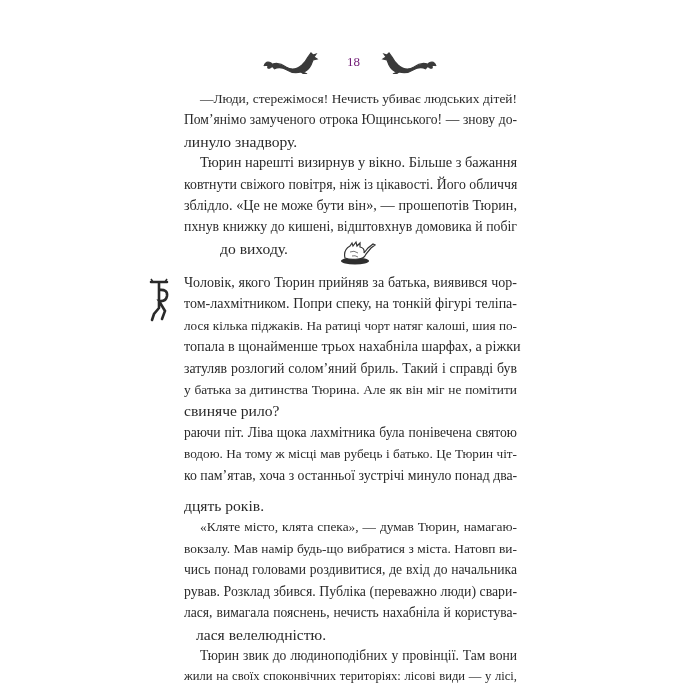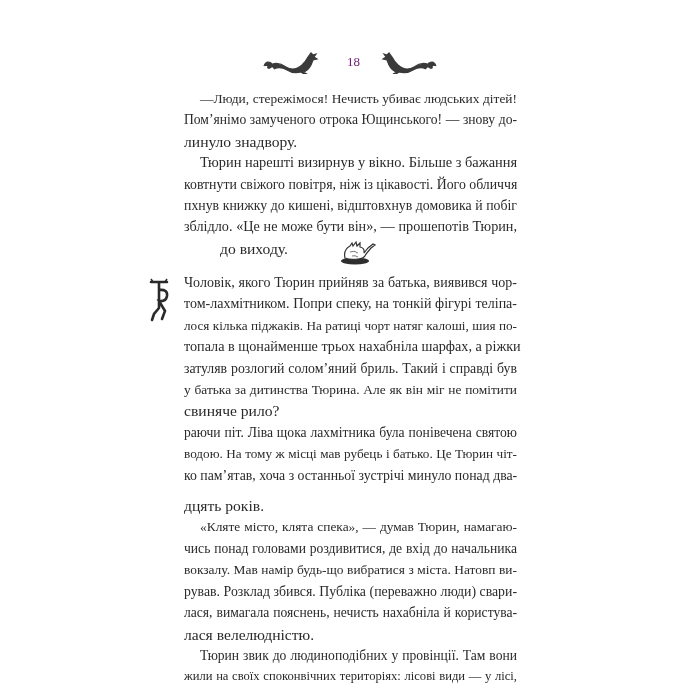--- a/index.html
+++ b/index.html
@@ -38,22 +38,22 @@
     <path d="M4 16 q2 -6 7 -3 q3 3 -1 5 q-3 1 -2 -2 M10 15 q8 -4 16 2 q8 5 16 -2 q4 -4 6 -8 l3 -4 l2 2 l3 -1 l-2 3 l3 2 l-4 1 l-2 5 q-3 6 -8 7 l4 2 l-3 0 l-3 -2 q-8 2 -14 -2 q-7 -4 -13 -1" fill="#3a3a3a" stroke="#3a3a3a" stroke-width="1.2"></path>
   </svg>
 </div>
 
 <div class="text-block block-a">
   <span class="line indent" style="white-space: nowrap; font-size: 13.4px;">—Люди, стережімося! Нечисть убиває людських дітей!</span>
   <span class="line" style="white-space: nowrap; font-size: 13.6px;">Пом’янімо замученого отрока Ющинського! — знову до-</span>
   <span class="line last" style="white-space: nowrap; font-size: 15.6px;">линуло знадвору.</span>
   <span class="line indent" style="white-space: nowrap; font-size: 14.4px;">Тюрин нарешті визирнув у вікно. Більше з бажання</span>
   <span class="line" style="white-space: nowrap; font-size: 13.8px;">ковтнути свіжого повітря, ніж із цікавості. Його обличчя</span>
+  <span class="line" style="white-space: nowrap; font-size: 14.2px;">зблідло. «Це не може бути він», — прошепотів Тюрин,</span>
   <span class="line" style="white-space: nowrap; font-size: 13.8px;">пхнув книжку до кишені, відштовхнув домовика й побіг</span>
-  <span class="line" style="white-space: nowrap; font-size: 14.2px;">зблідло. «Це не може бути він», — прошепотів Тюрин,</span>
   <span class="line last" style="white-space: nowrap; font-size: 15.6px; margin-left: 36px;">до виходу.</span>
 </div>
 
 <svg class="vignette" viewBox="0 0 38 28">
   <ellipse cx="17" cy="23" rx="14" ry="3.5" fill="#2e2e2e"></ellipse>
   <path d="M7 20 q-2 -8 5 -12 l2 -3 l1 3 l3 -4 l1 4 l3 -3 l0 4 q5 1 4 6 l4 -5 l5 -4 l2 1 l-4 3 l-5 6 q-2 5 -8 5 q-8 1 -13 -1z" fill="#fff" stroke="#333" stroke-width="1.2"></path>
   <path d="M12 14 q4 -2 8 1 M14 18 q3 -1 6 1" stroke="#555" stroke-width="0.8" fill="none"></path>
 </svg>
 
 <svg class="dropcap" viewBox="0 0 24 48">
@@ -67,20 +67,20 @@
   <span class="line" style="white-space: nowrap; font-size: 13.2px;">лося кілька піджаків. На ратиці чорт натяг калоші, шия по-</span>
   <span class="line" style="white-space: nowrap; font-size: 14.2px;">топала в щонайменше трьох нахабніла шарфах, а ріжки</span>
   <span class="line" style="white-space: nowrap; font-size: 13.8px;">затуляв розлогий солом’яний бриль. Такий і справді був</span>
   <span class="line" style="white-space: nowrap; font-size: 13.4px;">у батька за дитинства Тюрина. Але як він міг не помітити</span>
   <span class="line last" style="white-space: nowrap; font-size: 15.6px;">свиняче рило?</span>
   <span class="line" style="white-space: nowrap; font-size: 13.6px;">раючи піт. Ліва щока лахмітника була понівечена святою</span>
   <span class="line" style="white-space: nowrap; font-size: 13.2px;">водою. На тому ж місці мав рубець і батько. Це Тюрин чіт-</span>
   <span class="line" style="white-space: nowrap; font-size: 13.8px;">ко пам’ятав, хоча з останньої зустрічі минуло понад два-</span>
   <span class="line last" style="white-space: nowrap; font-size: 15.6px; margin-top: 9px;">дцять років.</span>
   <span class="line indent" style="white-space: nowrap; font-size: 13.4px;">«Кляте місто, клята спека», — думав Тюрин, намагаю-</span>
+  <span class="line" style="white-space: nowrap; font-size: 13.4px;">вокзалу. Мав намір будь-що вибратися з міста. Натовп ви-</span>
   <span class="line" style="white-space: nowrap; font-size: 13.6px;">чись понад головами роздивитися, де вхід до начальника</span>
-  <span class="line" style="white-space: nowrap; font-size: 13.4px;">вокзалу. Мав намір будь-що вибратися з міста. Натовп ви-</span>
   <span class="line" style="white-space: nowrap; font-size: 13.8px;">рував. Розклад збився. Публіка (переважно люди) свари-</span>
   <span class="line" style="white-space: nowrap; font-size: 13.6px;">лася, вимагала пояснень, нечисть нахабніла й користува-</span>
-  <span class="line last" style="white-space: nowrap; font-size: 15.6px;">лася велелюдністю.</span>
+  <span class="line last" style="white-space: nowrap; font-size: 15.6px; margin-left: 12px;">лася велелюдністю.</span>
   <span class="line indent" style="white-space: nowrap; font-size: 13.6px;">Тюрин звик до людиноподібних у провінції. Там вони</span>
   <span class="line" style="white-space: nowrap; font-size: 12.6px;">жили на своїх споконвічних територіях: лісові види — у лісі,</span>
 </div>
 
 </body></html>

